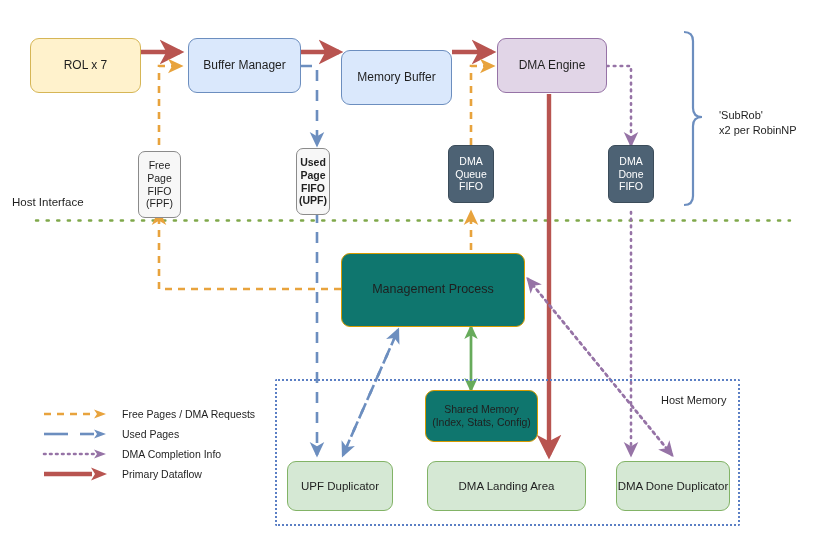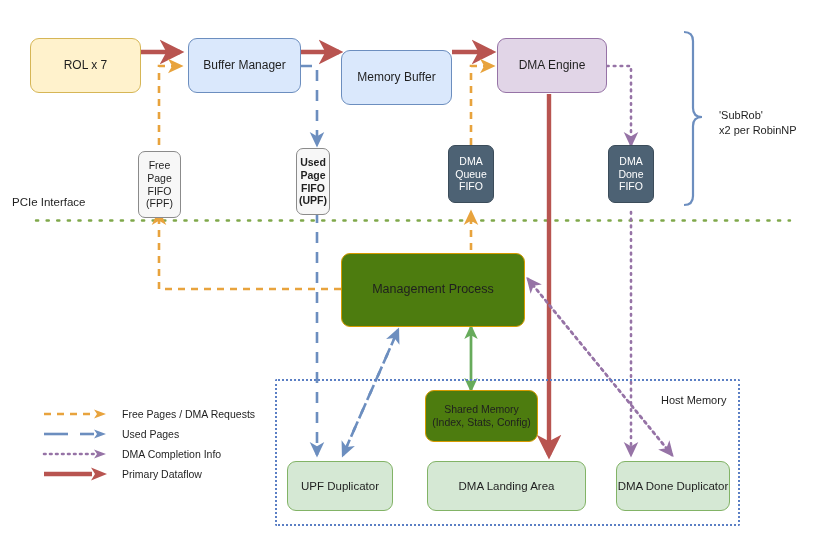--- a/index.html
+++ b/index.html
@@ -8,21 +8,21 @@
        color:#1f1f1f;-webkit-font-smoothing:antialiased;}
   #stage{position:relative;width:830px;height:555px;}
   svg#wires{position:absolute;left:0;top:0;width:830px;height:555px;}
   .node{position:absolute;box-sizing:border-box;display:flex;
         align-items:center;justify-content:center;text-align:center;
         border-radius:9px;border-width:1.4px;border-style:solid;
         line-height:1.22;z-index:3;}
   .n-yellow{background:#fff2cc;border-color:#d6b656;}
   .n-blue  {background:#dae8fc;border-color:#6c8ebf;}
   .n-purple{background:#e1d5e7;border-color:#9673a6;}
-  .n-orange{background:#4d7c0f;border-color:#d79b00;}
+  .n-orange{background:#0f766e;border-color:#d79b00;}
   .n-green {background:#d5e8d4;border-color:#82b366;}
   .n-white {background:#f7f7f7;border-color:#8b8b8b;border-radius:7px;font-size:10.5px;}
   .n-slate {background:#4d6274;border-color:#3b4c5a;color:#ffffff;font-size:10.5px;border-radius:7px;}
   .lbl{position:absolute;z-index:4;font-size:11.5px;white-space:pre;line-height:1.35;}
   .region{position:absolute;box-sizing:border-box;border:2px dotted #5b7fc4;
           border-radius:2px;z-index:1;background:transparent;}
   #legend{position:absolute;left:42px;top:404px;z-index:5;}
   .lg-row{display:flex;align-items:center;height:20px;}
   .lg-key{width:72px;height:20px;position:relative;}
   .lg-txt{font-size:10.5px;padding-left:8px;white-space:nowrap;}
@@ -135,21 +135,21 @@
 
   <div class="node n-orange" style="left:425px;top:390px;width:113px;height:52px;font-size:10.5px;white-space:pre;">Shared Memory
 (Index, Stats, Config)</div>
 
   <div class="node n-green" style="left:287px;top:461px;width:106px;height:50px;font-size:11.5px;">UPF Duplicator</div>
 
   <div class="node n-green" style="left:427px;top:461px;width:159px;height:50px;font-size:11.5px;">DMA Landing Area</div>
 
   <div class="node n-green" style="left:616px;top:461px;width:114px;height:50px;font-size:11.5px;text-align:center;">DMA Done Duplicator</div>
 
-  <div class="lbl" style="left:12px;top:195px;">PCIe Interface</div>
+  <div class="lbl" style="left:12px;top:195px;">Host Interface</div>
 
   <div class="lbl" style="left:719px;top:108px;text-align:left;font-size:11px;">'SubRob'
 x2 per RobinNP</div>
 
   <div id="legend">
 
     <div class="lg-row">
       <span class="lg-key">
         <svg width="72" height="20" viewBox="0 0 72 20">
           <line x1="2" y1="10" x2="52" y2="10" stroke="#e8a33d" stroke-width="2.6" stroke-dasharray="7 6"></line>

